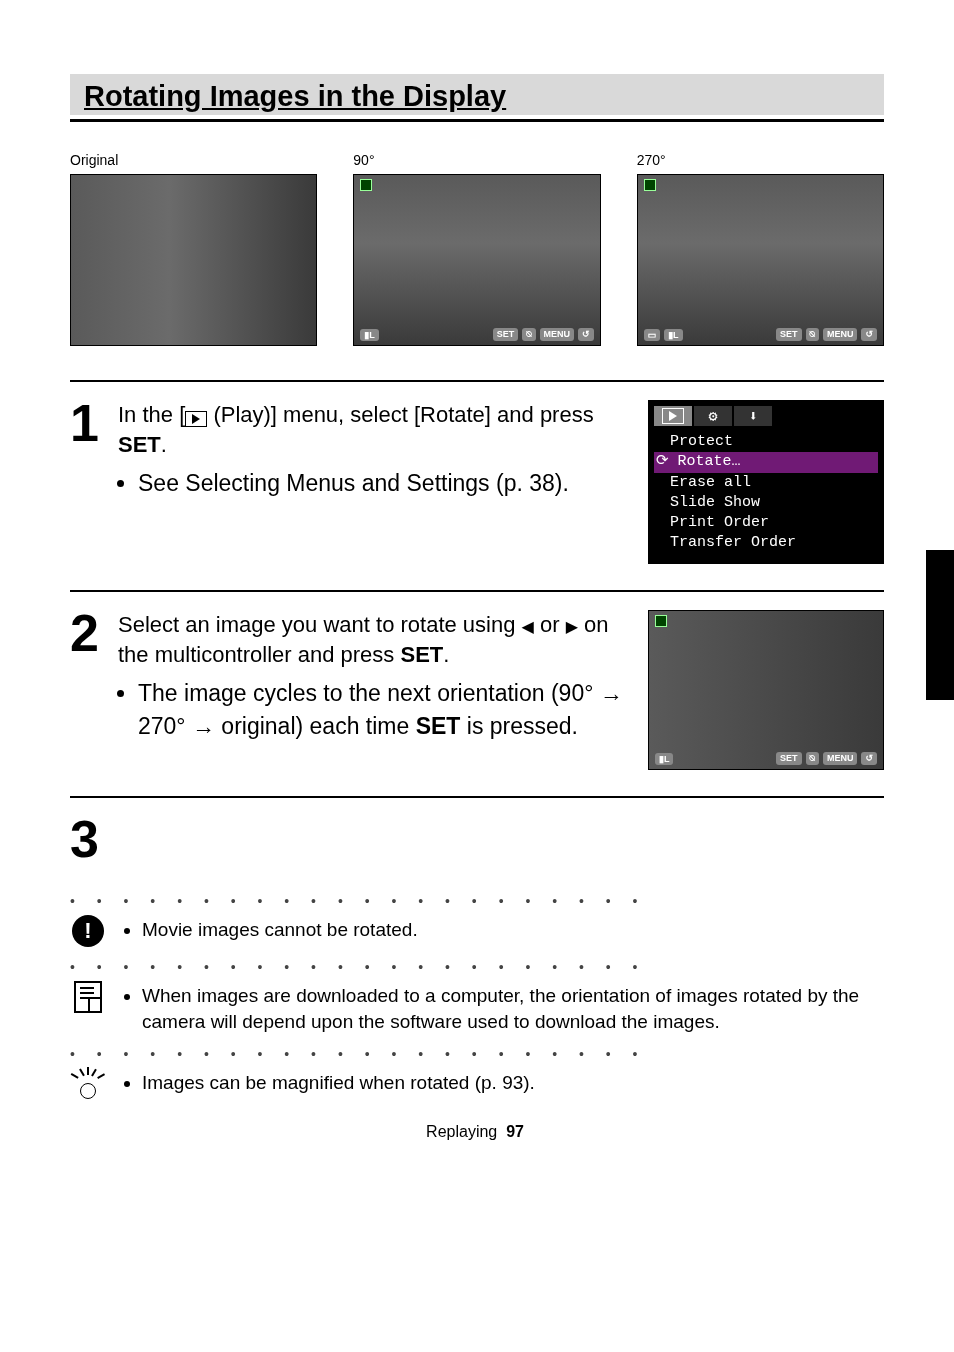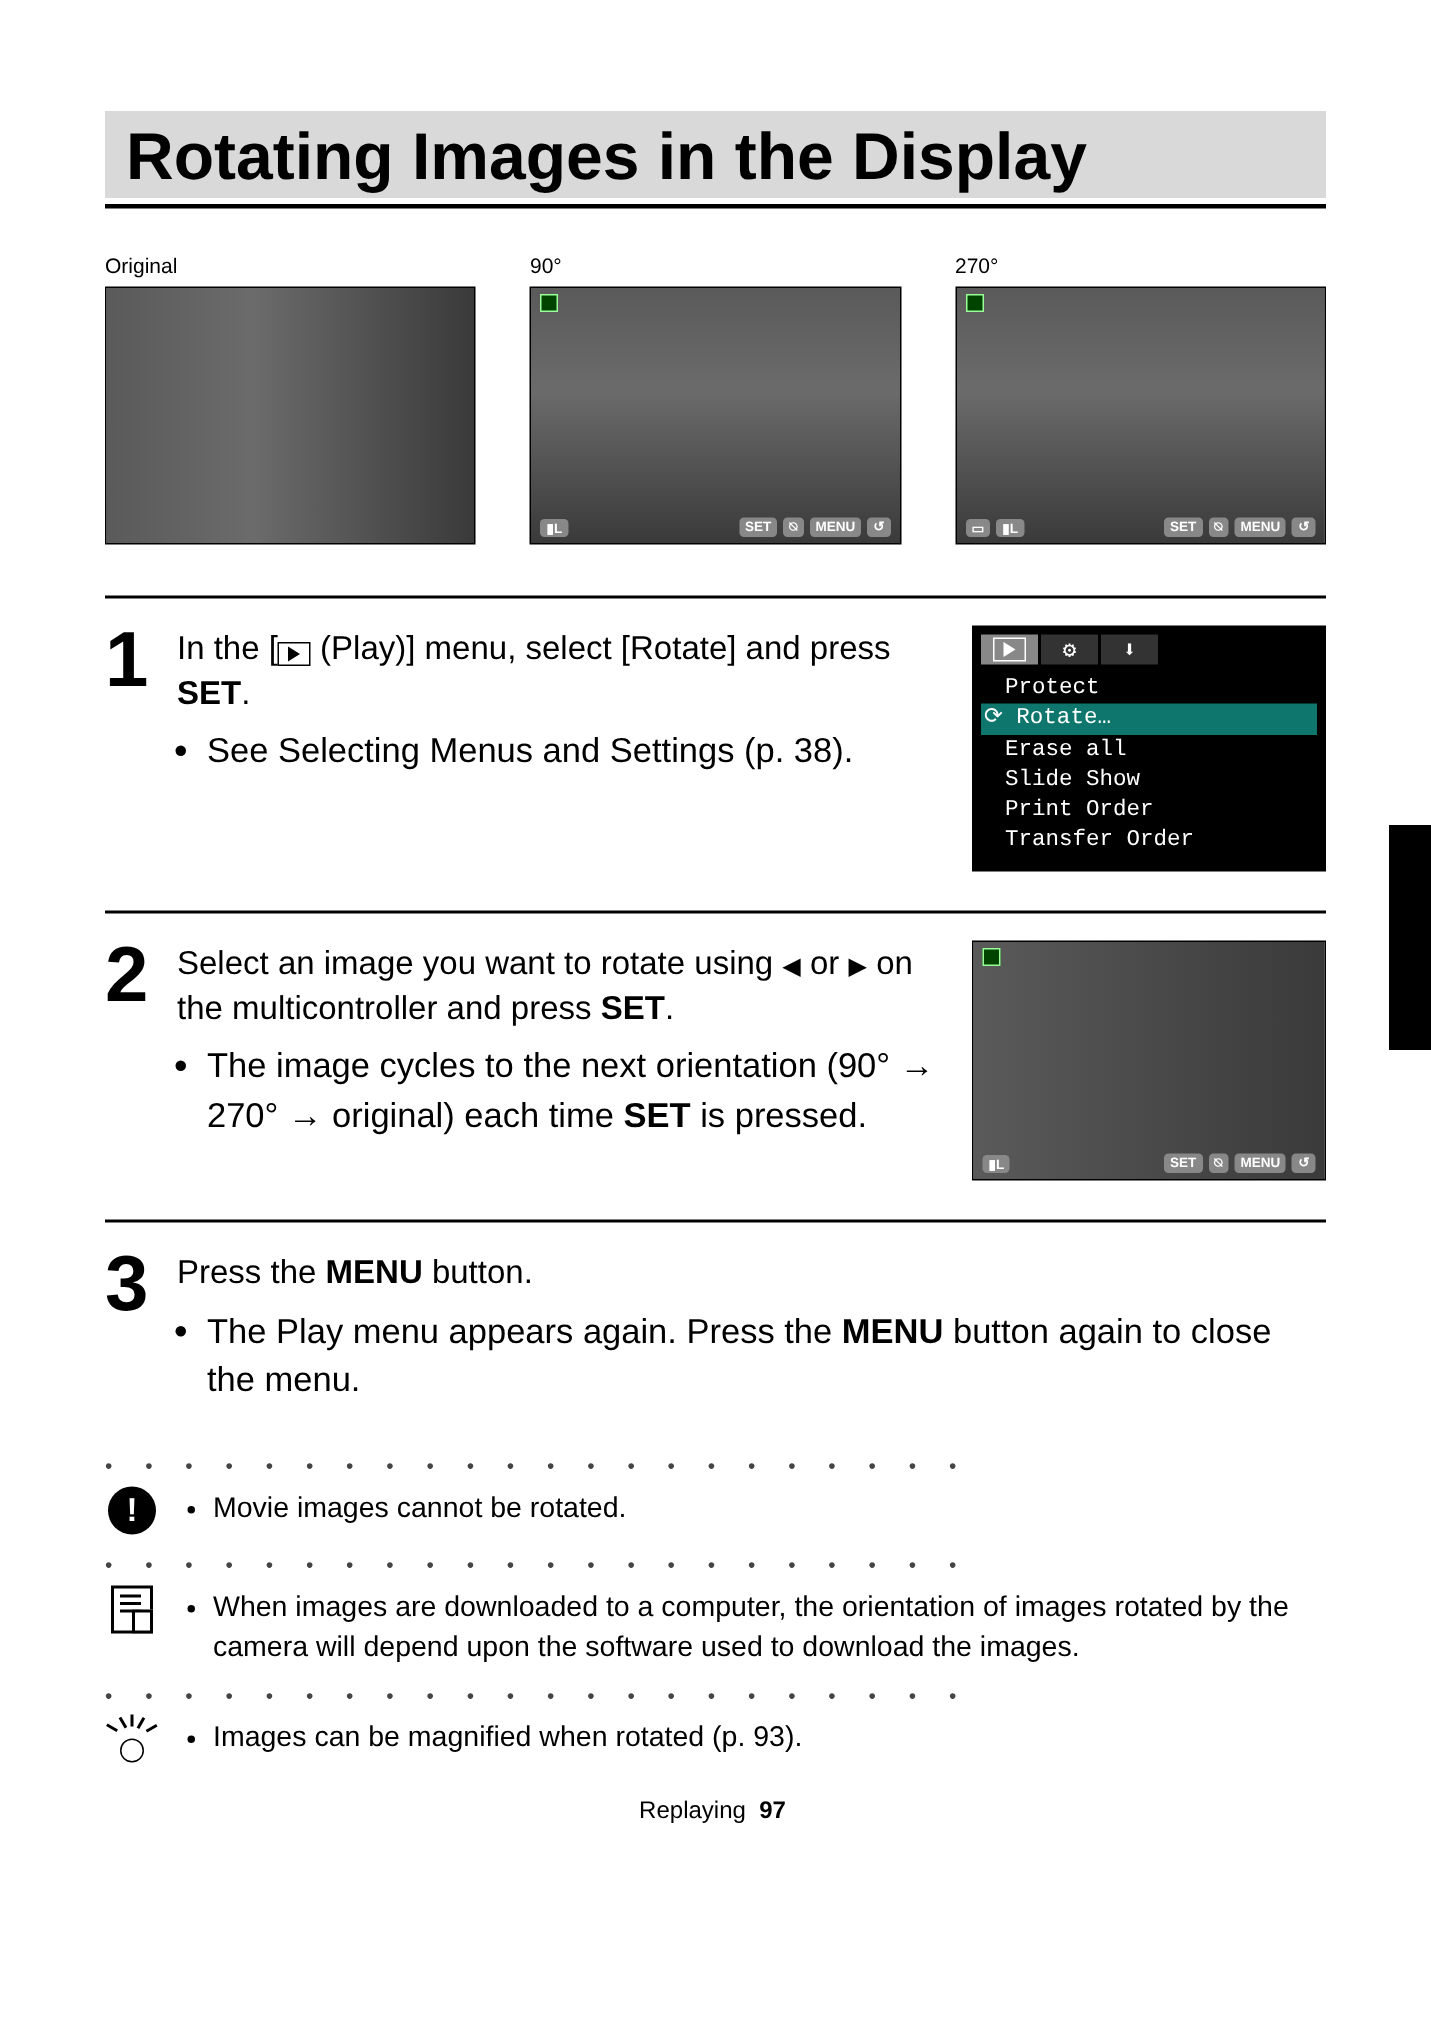--- a/index.html
+++ b/index.html
@@ -1,19 +1,19 @@
 <!DOCTYPE html>
 <html><head>
 <meta charset="utf-8">
 <style>
   * { box-sizing: border-box; margin: 0; padding: 0; }
   body { font-family: "Helvetica Neue", Arial, sans-serif; color: #000; background: #fff; width: 954px; margin: 0 auto; padding: 60px 0 40px; }
   .content { padding: 0 70px; }
   .title-bar { background: #d9d9d9; padding: 6px 14px 2px; margin: 14px 0 4px; }
-  .title-bar h1 { font-size: 44px; font-weight: 800; }
+  .title-bar h1 { font-size: 29px; font-weight: 800; text-decoration: underline; }
   .title-underline { border-bottom: 3px solid #000; margin-bottom: 30px; }
   .intro { font-size: 19px; margin-bottom: 32px; }
   .examples { display: flex; gap: 36px; margin-bottom: 34px; }
   .ex { flex: 1; }
   .ex-label { font-size: 14px; margin-bottom: 6px; }
   .ex-img { width: 100%; height: 172px; background: linear-gradient(180deg,#5a5a5a 0%, #6b6b6b 40%, #3a3a3a 100%); position: relative; border: 1px solid #000; }
   .ex-img.portrait::after { content:""; position:absolute; inset:0; background: linear-gradient(90deg,#5a5a5a 0%, #6b6b6b 40%, #3a3a3a 100%); }
   .lcd-icons { position:absolute; bottom:4px; right:6px; display:flex; gap:4px; }
   .lcd-chip { background:#888; color:#fff; font-size:9px; padding:1px 4px; border-radius:3px; font-weight:700; }
   .top-icon { position:absolute; top:4px; left:6px; width:12px; height:12px; border:1px solid #9f9; background:#040; }
@@ -25,21 +25,21 @@
   .step-head { font-size: 22px; font-weight: 400; line-height: 1.35; }
   .step-head .btn-label { font-weight: 800; }
   .step-bullets { margin: 8px 0 0 0; padding-left: 20px; font-size: 23px; line-height: 1.4; }
   .step-bullets li { list-style: disc; margin-bottom: 4px; }
   .menu-screen { width:236px; height:164px; background:#000; flex-shrink:0; position:relative; padding:6px; color:#fff; font-family: "Courier New", monospace; font-size:15px; }
   .menu-tabs { display:flex; gap:2px; margin-bottom:6px; }
   .menu-tab { width:38px; height:20px; background:#333; display:flex; align-items:center; justify-content:center; }
   .menu-tab.active { background:#888; }
   .menu-list { line-height:1.35; }
   .menu-item { padding-left:16px; }
-  .menu-item.sel { background:#0f766e; }
+  .menu-item.sel { background:#701a75; }
   .side-tab { position:absolute; right:0; top:550px; width:28px; height:150px; background:#000; }
   .dots { letter-spacing: 9px; font-size:14px; color:#444; margin-top: 10px; margin-bottom:4px; }
   .note { display:flex; gap:18px; align-items:flex-start; margin-bottom:6px; }
   .note-icon { width:36px; height:36px; flex-shrink:0; display:flex; align-items:center; justify-content:center; }
   .note-text { font-size:19px; line-height:1.4; padding-top:4px; }
   .note-text ul { padding-left:18px; }
   .note-text li { list-style: disc; }
   .icon-excl { width:32px; height:32px; border-radius:50%; background:#000; color:#fff; font-weight:900; font-size:22px; display:flex; align-items:center; justify-content:center; }
   .icon-doc { width:28px; height:32px; border:2px solid #000; position:relative; }
   .icon-doc::before { content:""; position:absolute; top:4px; left:4px; width:14px; height:2px; background:#000; box-shadow: 0 5px 0 #000, 0 10px 0 #000; }
@@ -167,30 +167,20 @@
         <span class="lcd-chip">SET</span>
         <span class="lcd-chip">⍉</span>
         <span class="lcd-chip">MENU</span>
         <span class="lcd-chip">↺</span>
       </div>
     </div>
   </div>
 
   <div class="step step-last">
     <div class="big-num">3</div>
-    <div class="step-body">
-      <div class="step-head">
-        <span>Press the </span><span class="btn-label">MENU</span><span> button.</span>
-      </div>
-      <ul class="step-bullets">
-        <li>
-          <span>The Play menu appears again. Press the </span><b>MENU</b><span> button again to close the menu.</span>
-        </li>
-      </ul>
-    </div>
   </div>
 
   <div class="dots">• • • • • • • • • • • • • • • • • • • • • •</div>
   <div class="note">
     <div class="note-icon">
         <div class="icon-excl">!</div>
       </div>
     <div class="note-text">
         <ul>
           <li>Movie images cannot be rotated.</li>

